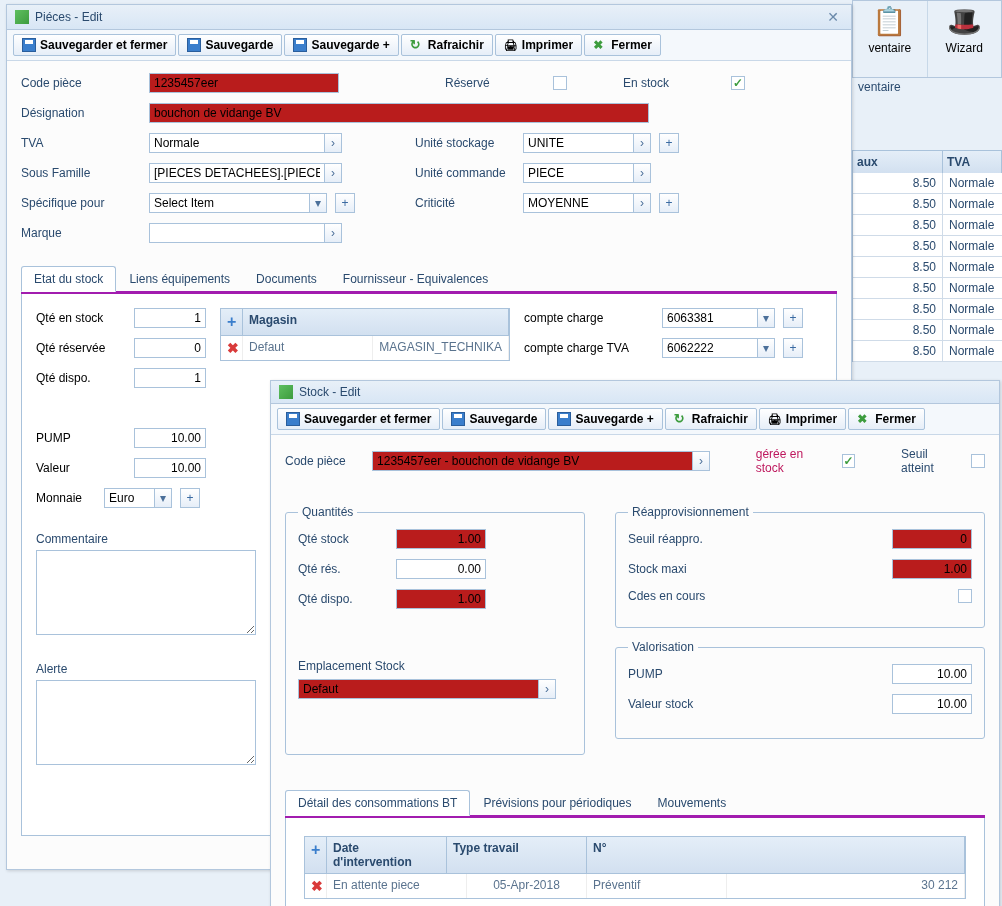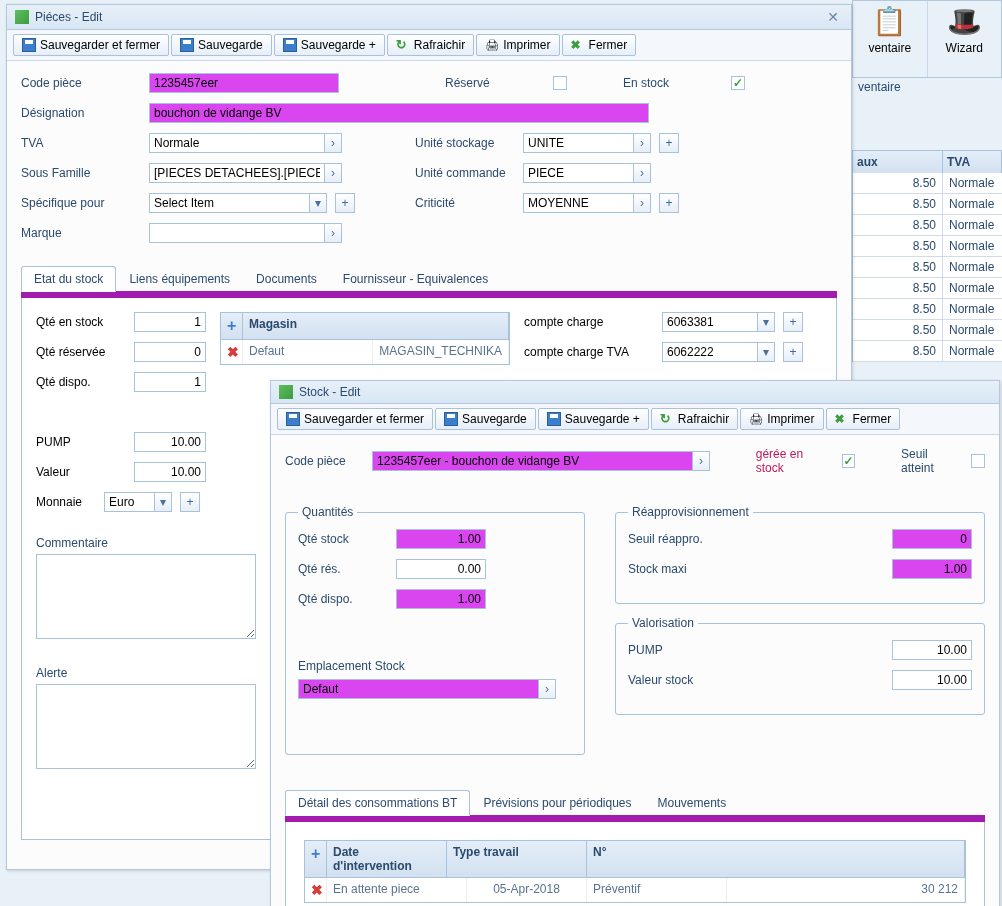--- a/index.html
+++ b/index.html
@@ -5,41 +5,41 @@
 * { box-sizing: border-box; font-family: "Segoe UI", Tahoma, sans-serif; font-size: 12px; }
 body { margin: 0; background: #e8f0f8; overflow: hidden; width: 1002px; height: 906px; position: relative; }
 
 .window { position: absolute; background: #fcfcfc; border: 1px solid #b3c7dd; box-shadow: 1px 1px 3px rgba(0,0,0,0.15); }
 .titlebar { background: linear-gradient(#e8f0f8,#d8e6f5); border-bottom: 1px solid #b3c7dd; padding: 4px 8px; display: flex; align-items: center; }
 .titlebar .ticon { width: 14px; height: 14px; background: linear-gradient(135deg,#5fbf60,#3d9c3e); margin-right: 6px; }
 .titlebar .title { flex: 1; color: #2a4a6e; }
 .titlebar .close-x { color: #6a89aa; font-size: 14px; cursor: pointer; padding: 0 4px; }
 
 .toolbar { background: #f4f8fc; border-bottom: 1px solid #c9d8e8; padding: 4px 6px; display: flex; gap: 2px; }
-.tbtn { border: 1px solid #a9c2db; background: linear-gradient(#fff,#e6eef8); padding: 3px 8px; display: inline-flex; align-items: center; gap: 4px; cursor: pointer; border-radius: 2px; }
+.tbtn { border: 1px solid #a9c2db; background: linear-gradient(#fff,#e6eef8); padding: 3px 8px; display: inline-flex; align-items: center; gap: 4px; cursor: pointer; border-radius: 2px; font-weight: bold; }
 .ico { width: 14px; height: 14px; display: inline-block; }
 .ico-save { background: #3a7ecc; border: 1px solid #2a5e9c; position: relative; }
 .ico-save::after { content:''; position:absolute; top:1px; left:2px; right:2px; height:4px; background:#fff; }
 .ico-refresh::before { content:'↻'; color:#3d9c3e; font-weight:bold; font-size:13px; line-height:14px; }
 .ico-print::before { content:'🖨'; font-size:11px; }
 .ico-close::before { content:'✖'; color:#3d9c3e; font-weight:bold; font-size:12px; }
 
 .body-pad { padding: 12px 14px 14px 14px; }
 .form-row { display: flex; align-items: center; margin-bottom: 10px; gap: 8px; }
 .form-row .lbl { width: 120px; color: #2a4a6e; }
 .form-row .lbl2 { width: 100px; color: #2a4a6e; }
 .txt-in { border: 1px solid #a9c2db; background:#fff; padding: 2px 4px; height: 20px; }
-.txt-yellow { background: #d946ef; }
+.txt-yellow { background: #b91c1c; }
 .combo { display: inline-flex; }
 .combo .txt-in { border-right: none; }
 .combo .dd { border:1px solid #a9c2db; background:linear-gradient(#fff,#e6eef8); width:18px; text-align:center; color:#4c709a; cursor:pointer; line-height:18px; }
 .mini-btn { border:1px solid #a9c2db; background:linear-gradient(#fff,#e6eef8); width:20px; height:20px; text-align:center; color:#3a6aa2; cursor:pointer; line-height:18px; }
 .chk { width:14px; height:14px; border:1px solid #a9c2db; background:#fff; display:inline-block; text-align:center; line-height:12px; color:#3d9c3e; font-weight:bold; }
 
-.tabs { display:flex; border-bottom:7px solid #a21caf; margin-top: 12px; }
+.tabs { display:flex; border-bottom:3px solid #a21caf; margin-top: 12px; }
 .tab { padding:5px 12px; border:1px solid transparent; border-bottom:none; color:#2a4a6e; cursor:pointer; position:relative; top:1px; }
 .tab.active { background:#fff; border-color:#a9c2db; border-bottom:1px solid #fff; border-radius:3px 3px 0 0; }
 .tab-body { border:1px solid #a9c2db; border-top:none; background:#fff; padding:14px; }
 
 .grid { border:1px solid #a9c2db; }
 .grid .ghead { background:linear-gradient(#e4eef8,#d2e0f0); display:flex; border-bottom:1px solid #a9c2db; }
 .grid .ghead .gh { padding:4px 6px; border-right:1px solid #a9c2db; color:#2a4a6e; font-weight:bold; }
 .grid .grow { display:flex; }
 .grid .grow .gc { padding:4px 6px; border-right:1px solid #eee; color:#5a738e; }
 .add-ico { color:#3a7ecc; font-weight:bold; font-size:16px; }
@@ -387,20 +387,25 @@
           <div class="form-row">
               <span style="width:110px;color:#2a4a6e">Seuil réappro.</span>
               <span style="flex:1"></span>
               <input class="txt-in txt-yellow" style="width: 80px; text-align: right;" value="0">
             </div>
           <div class="form-row">
               <span style="width:110px;color:#2a4a6e">Stock maxi</span>
               <span style="flex:1"></span>
               <input class="txt-in txt-yellow" style="width: 80px; text-align: right;" value="1.00">
             </div>
+          <div class="form-row">
+              <span style="width:110px;color:#2a4a6e">Cdes en cours</span>
+              <span style="flex:1"></span>
+              <span class="chk"></span>
+            </div>
         </fieldset>
         <div style="height:12px"></div>
         <fieldset>
           <legend>Valorisation</legend>
           <div class="form-row">
               <span style="width:110px;color:#2a4a6e">PUMP</span>
               <span style="flex:1"></span>
               <input class="txt-in" style="width: 80px; text-align: right;" value="10.00">
             </div>
           <div class="form-row">

